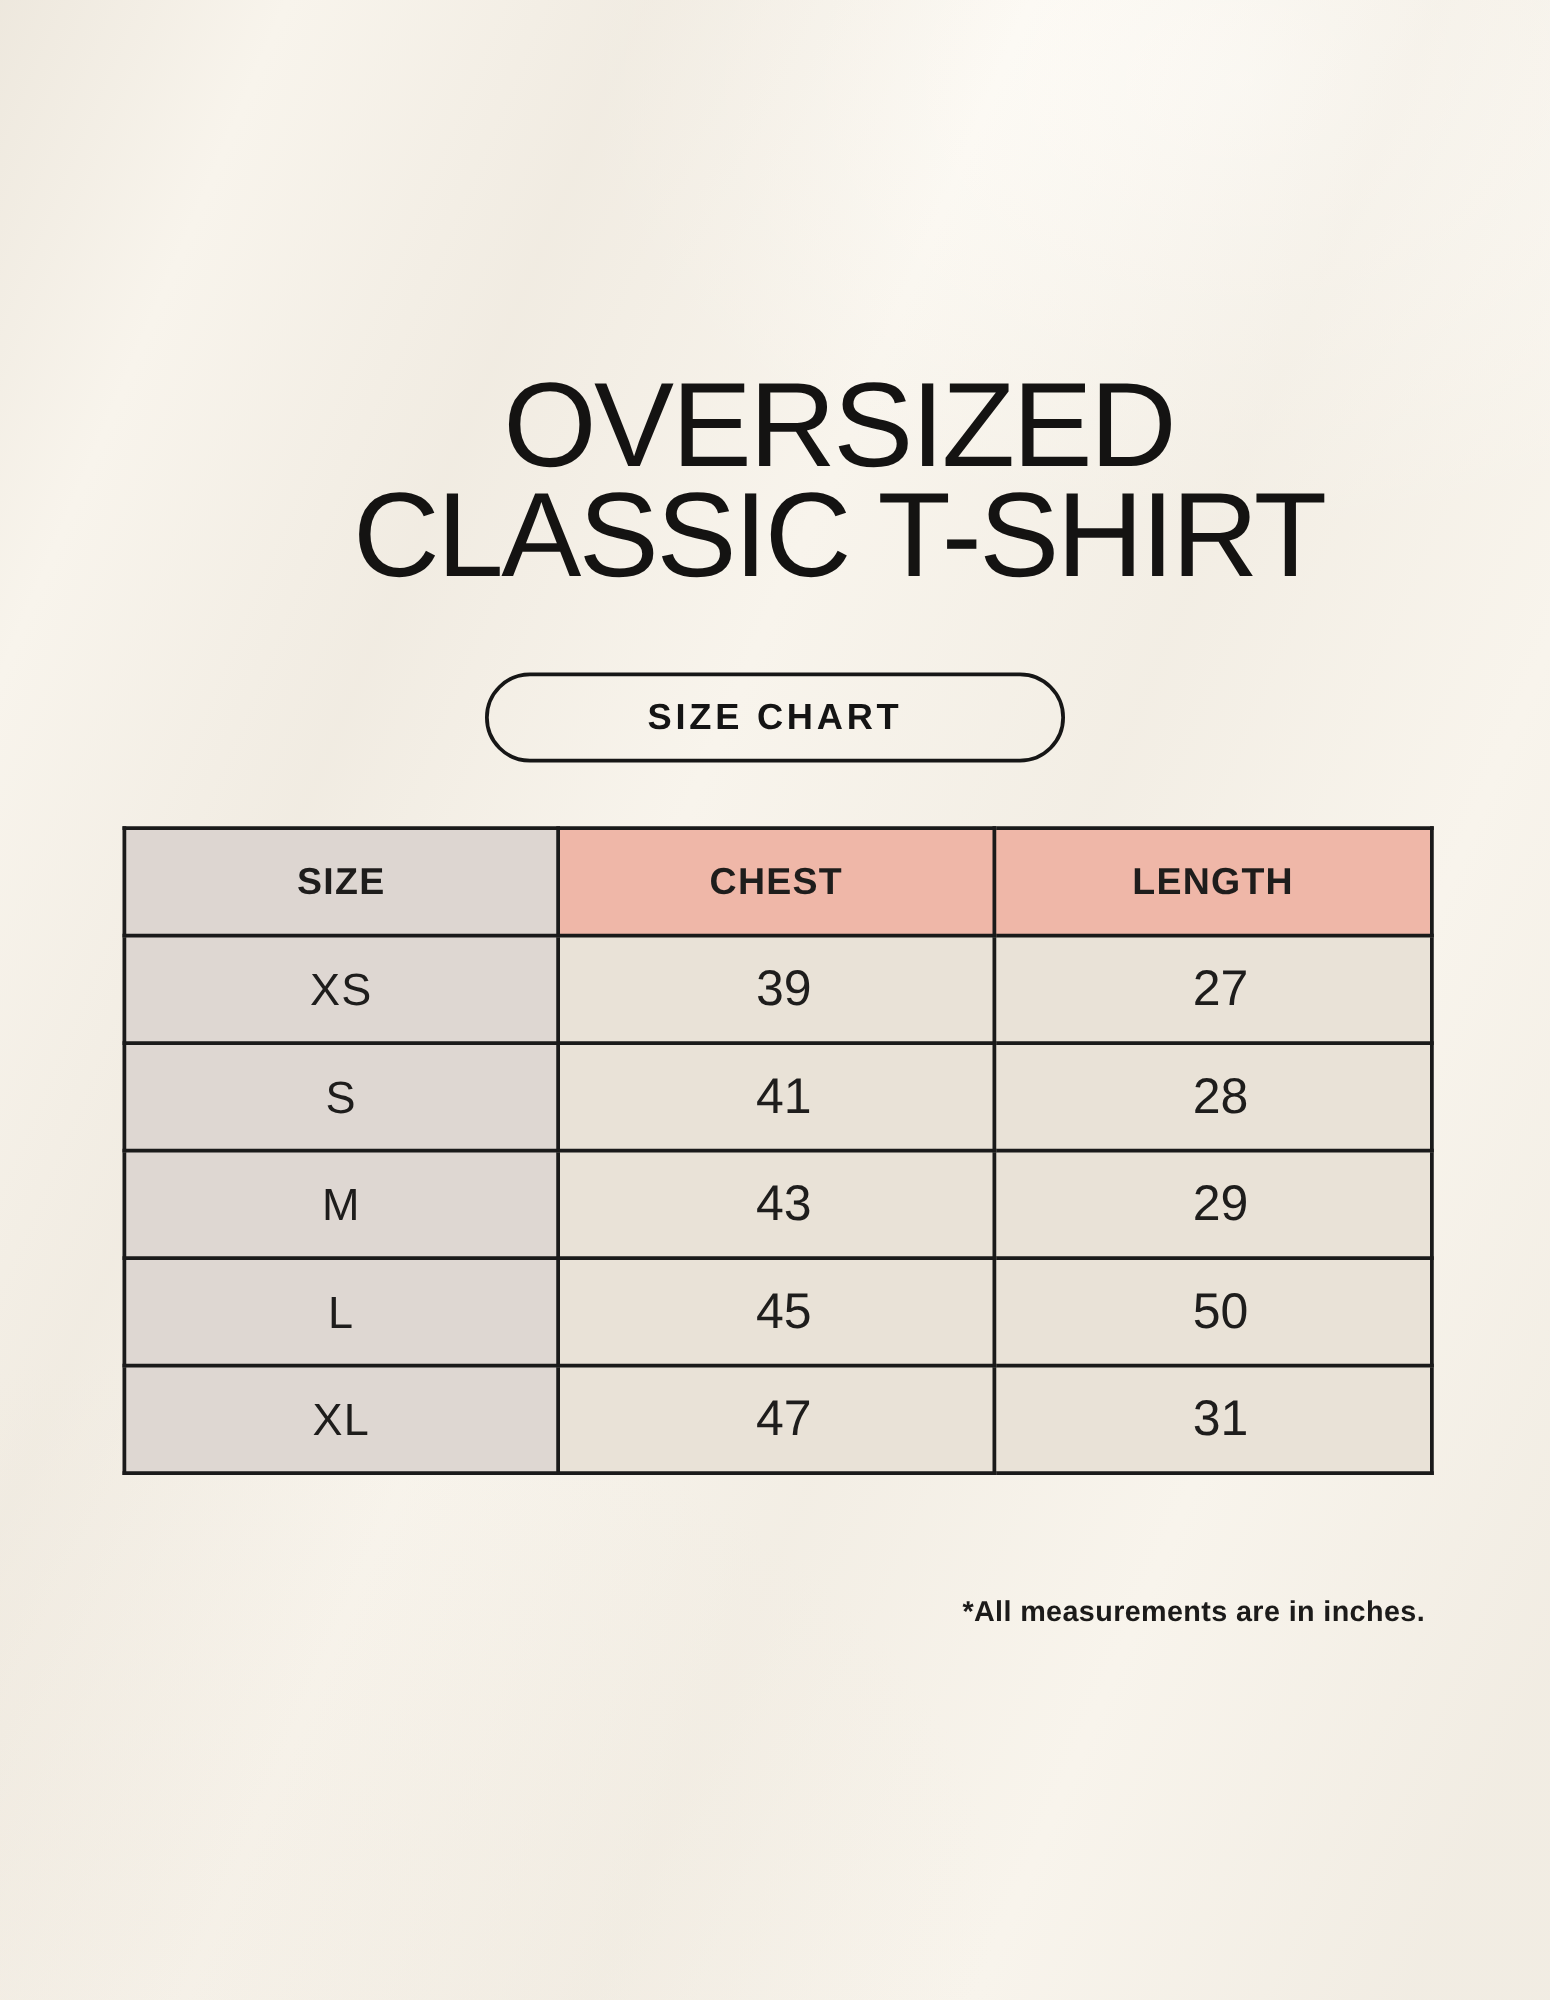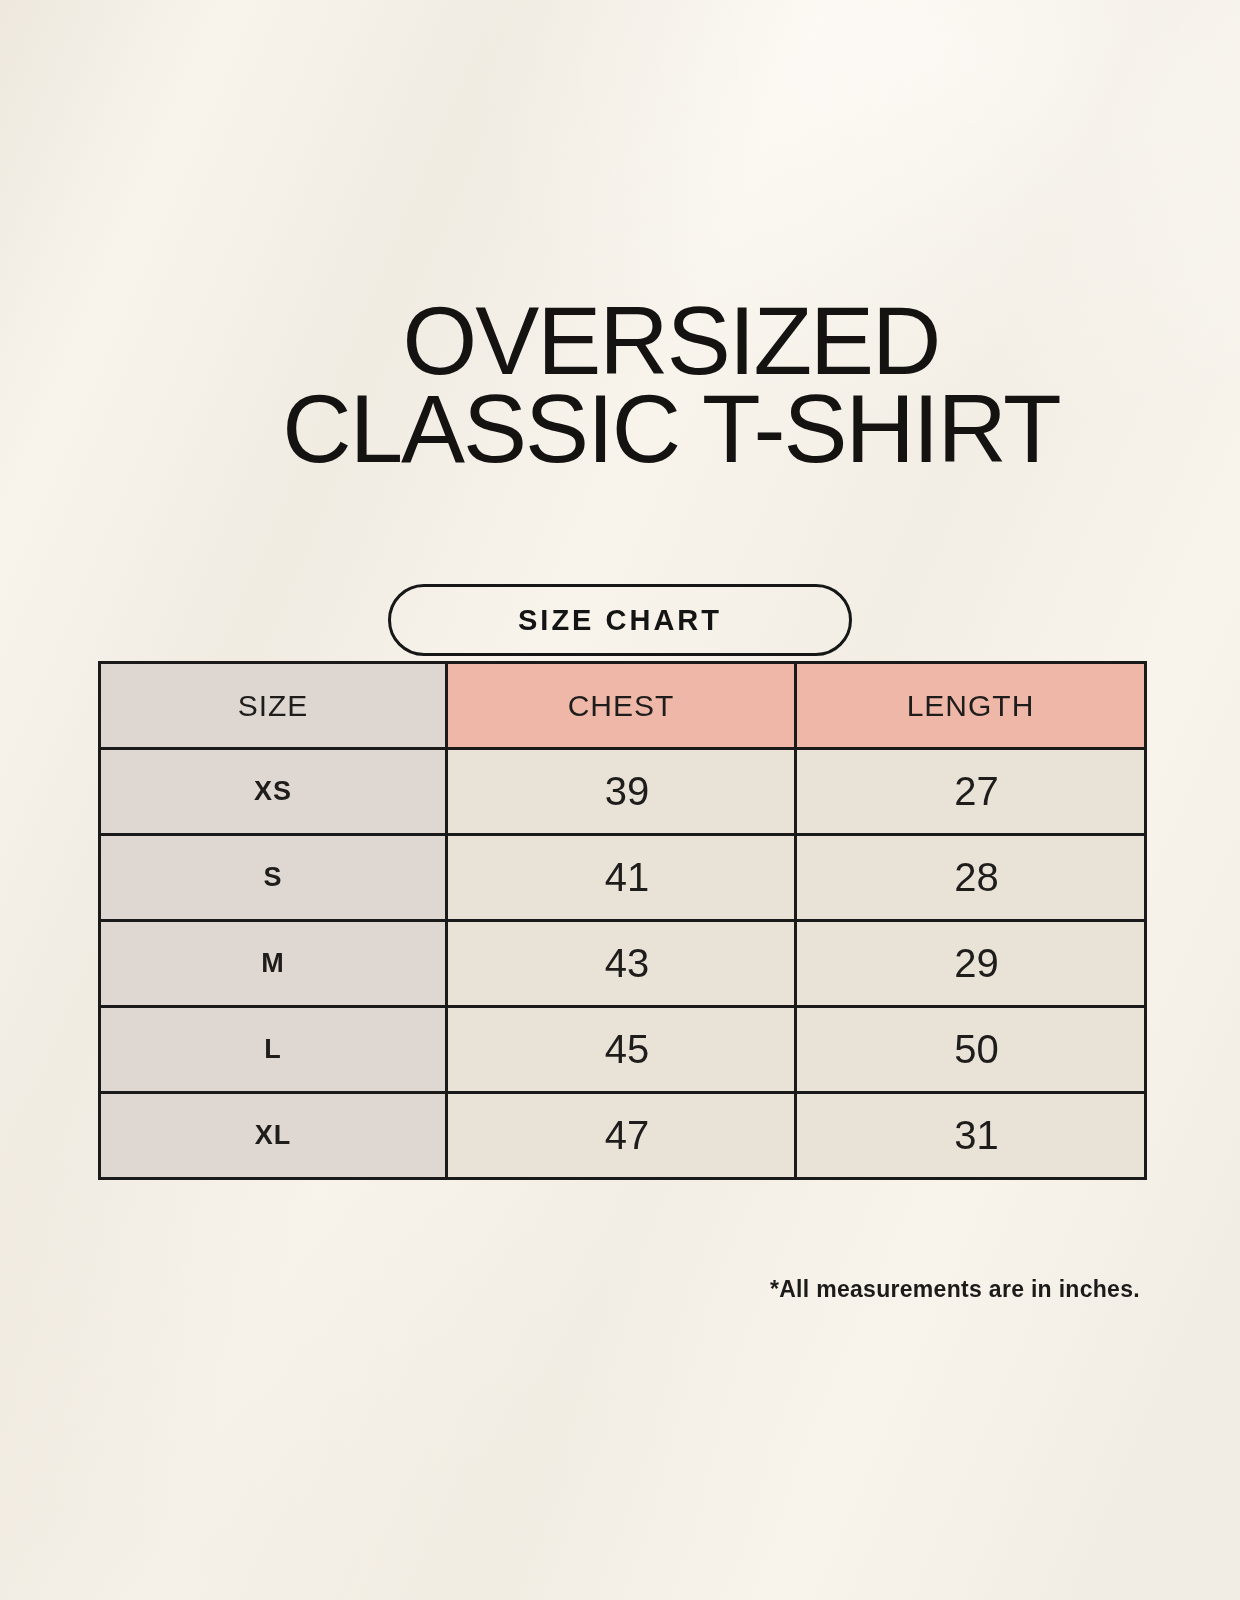--- a/index.html
+++ b/index.html
@@ -53,50 +53,49 @@
     justify-content: center;
     background: transparent;
     border: 3px solid #161616;
     border-radius: 40px;
     font-family: "Liberation Sans", sans-serif;
     font-size: 29px;
     font-weight: 700;
     letter-spacing: 3px;
     color: #141414;
     cursor: pointer;
-    margin-top: 46px;
   }
 
   .size-table {
     position: absolute;
     top: 661px;
     left: 98px;
     width: 1046px;
     border-collapse: collapse;
     table-layout: fixed;
   }
   .size-table th,
   .size-table td {
     border: 3px solid #1a1a1a;
     height: 86px;
     text-align: center;
     vertical-align: middle;
     color: #1e1d1c;
   }
   .size-table th {
     font-size: 30px;
-    font-weight: 400;
+    font-weight: 700;
     letter-spacing: 1px;
   }
   th.col-size   { background: #ddd6d1; }
   th.col-measure{ background: #efb7a8; }
   td.size-cell  {
     background: #ded7d2;
-    font-weight: 700;
-    font-size: 27px;
+    font-weight: 400;
+    font-size: 36px;
     letter-spacing: 1px;
   }
   td.value-cell {
     background: #e9e2d7;
     font-size: 40px;
     font-weight: 400;
     padding-left: 12px;
   }
 
   .footnote {

